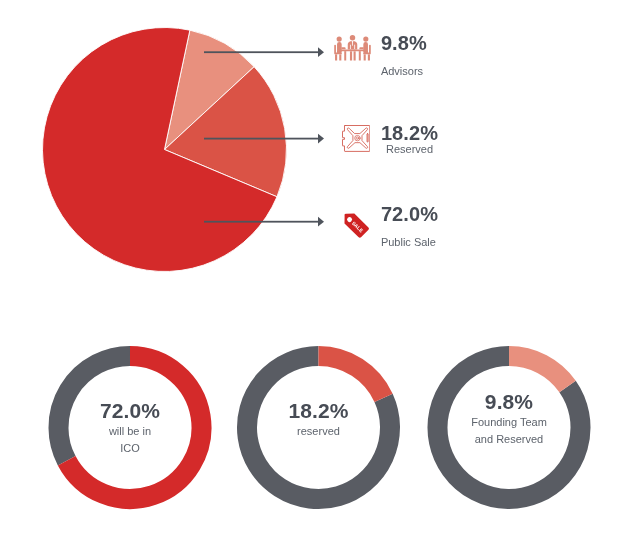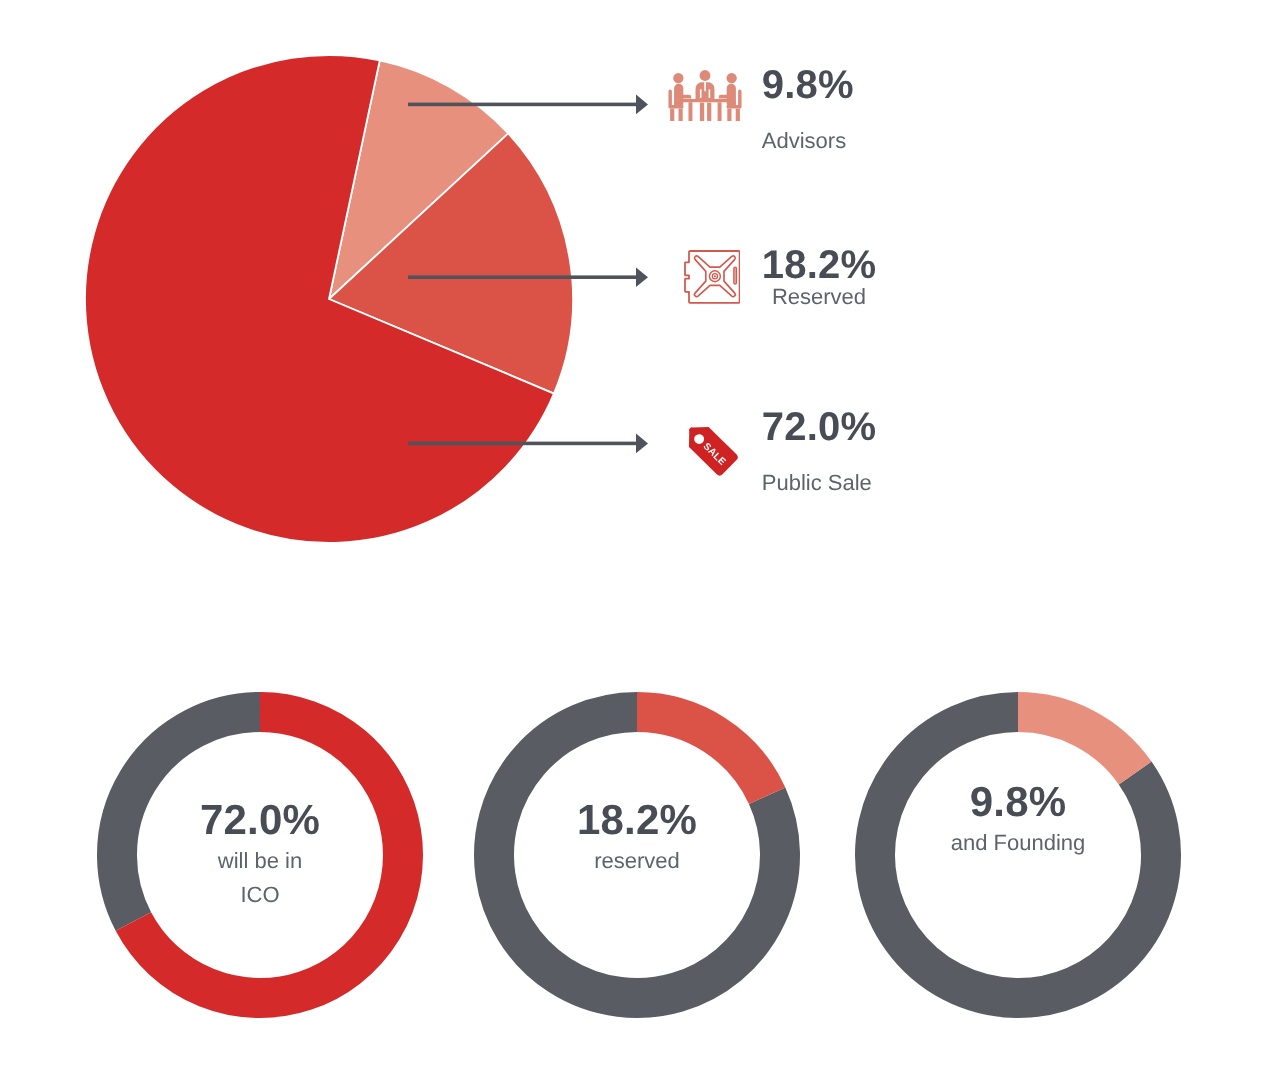--- a/index.html
+++ b/index.html
@@ -172,16 +172,17 @@
     <div class="d-value">72.0%</div>
     <div class="d-line">will be in</div>
     <div class="d-line">ICO</div>
   </div>
   <div class="donut-text" style="left:318.5px;top:399.1px">
     <div class="d-value">18.2%</div>
     <div class="d-line">reserved</div>
   </div>
   <div class="donut-text" style="left:509px;top:389.8px">
     <div class="d-value">9.8%</div>
-    <div class="d-line">and Founding</div>
+    <div class="d-line">Founding Team</div>
+    <div class="d-line">and Reserved</div>
   </div>
 
 </div>
 
 </body></html>

